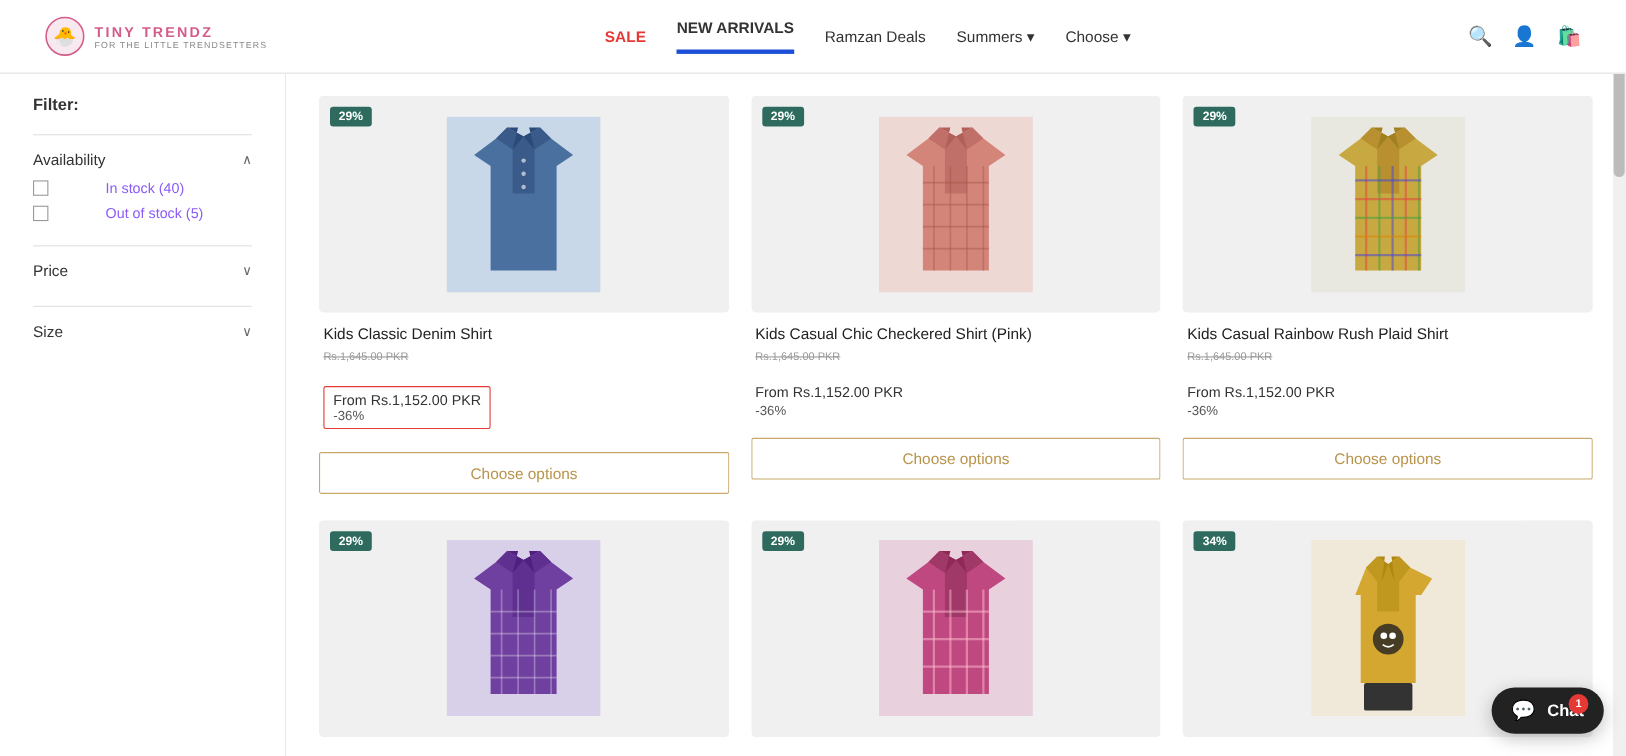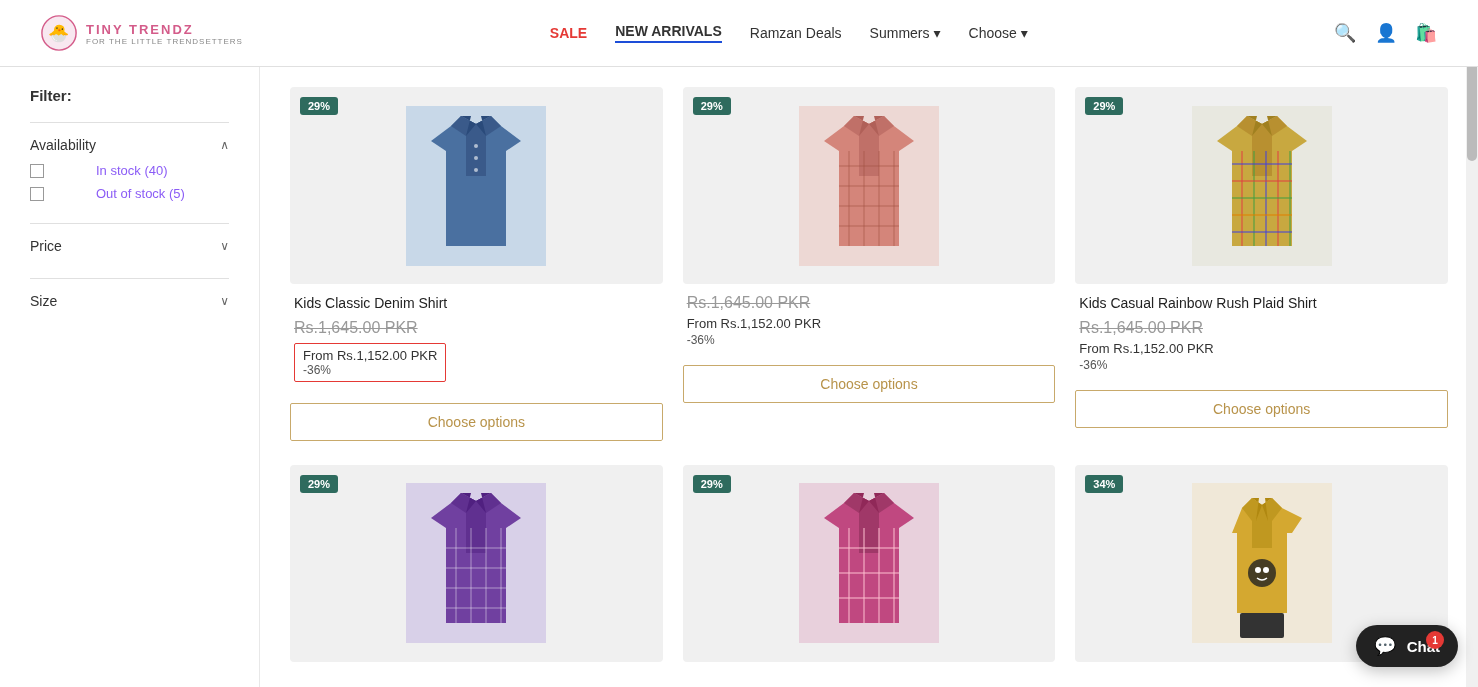--- a/index.html
+++ b/index.html
@@ -10,21 +10,21 @@
       display: flex; align-items: center; justify-content: space-between;
       padding: 14px 40px; border-bottom: 1px solid #e0e0e0; background: #fff;
       position: sticky; top: 0; z-index: 100;
     }
     .logo-area { display: flex; align-items: center; gap: 8px; }
     .logo-icon { width: 38px; height: 38px; }
     .logo-text-main { font-size: 13px; font-weight: 700; color: #d45c8a; letter-spacing: 2px; }
     .logo-text-sub { font-size: 8px; color: #888; letter-spacing: 1px; display: block; }
     nav { display: flex; align-items: center; gap: 28px; }
     .nav-item { font-size: 14px; color: #333; cursor: pointer; text-decoration: none; white-space: nowrap; }
-    .nav-item.active { font-weight: 700; border-bottom: 2px solid #1d4ed8; padding-bottom: 2px; }
+    .nav-item.active { font-weight: 700; border-bottom: 4px solid #1d4ed8; padding-bottom: 12px; }
     .nav-item.sale { color: #e53935; font-weight: 600; }
     .nav-dropdown { display: flex; align-items: center; gap: 4px; cursor: pointer; }
     .header-icons { display: flex; align-items: center; gap: 18px; }
     .header-icon { cursor: pointer; font-size: 18px; color: #333; }
 
     
     .page-wrapper { display: flex; min-height: calc(100vh - 60px); }
 
     
     .sidebar {
@@ -52,21 +52,21 @@
       position: relative; background: #f0f0f0; border-radius: 4px; overflow: hidden;
       height: 197px; display: flex; align-items: center; justify-content: center;
     }
     .discount-badge {
       position: absolute; top: 10px; left: 10px;
       background: #2e6b5e; color: #fff; font-size: 11px; font-weight: 600;
       padding: 3px 8px; border-radius: 3px;
     }
     .product-info { padding: 10px 4px 6px; }
     .product-title { font-size: 14px; font-weight: 400; color: #222; margin-bottom: 6px; line-height: 1.35; }
-    .price-original { font-size: 16px; color: #999; text-decoration: line-through; margin-bottom: 3px; }
+    .price-original { font-size: 10px; color: #999; text-decoration: line-through; margin-bottom: 18px; }
     .price-current { font-size: 13px; color: #333; font-weight: 500; }
     .price-discount-pct { font-size: 12px; color: #555; }
     .price-row-highlighted {
       border: 1.5px solid #e53935; border-radius: 2px; padding: 4px 8px; display: inline-flex;
       flex-direction: column; margin: 3px 0;
     }
     .choose-options-btn {
       display: block; width: 100%; margin-top: 12px;
       padding: 10px 0; border: 1.5px solid #c8a96b; background: #fff;
       color: #b8934a; font-size: 14px; font-weight: 500; cursor: pointer;
@@ -221,20 +221,21 @@
             <line x1="80" y1="45" x2="80" y2="140" stroke="#a05040" stroke-width="1.5" opacity="0.4"></line>
             <line x1="95" y1="45" x2="95" y2="140" stroke="#a05040" stroke-width="1.5" opacity="0.4"></line>
             <line x1="40" y1="60" x2="100" y2="60" stroke="#a05040" stroke-width="1.5" opacity="0.4"></line>
             <line x1="40" y1="80" x2="100" y2="80" stroke="#a05040" stroke-width="1.5" opacity="0.4"></line>
             <line x1="40" y1="100" x2="100" y2="100" stroke="#a05040" stroke-width="1.5" opacity="0.4"></line>
             <line x1="40" y1="120" x2="100" y2="120" stroke="#a05040" stroke-width="1.5" opacity="0.4"></line>
           </svg>
           <div class="discount-badge">29%</div>
         </div>
         <div class="product-info">
+          <div class="product-title">Kids Casual Chic Checkered Shirt (Pink)</div>
           <div class="price-original">Rs.1,645.00 PKR</div>
           <div>
             <span class="price-current">From Rs.1,152.00 PKR</span><br>
             <span class="price-discount-pct">-36%</span>
           </div>
         </div>
         <button class="choose-options-btn">Choose options</button>
       </div>
 
       <div class="product-card">

